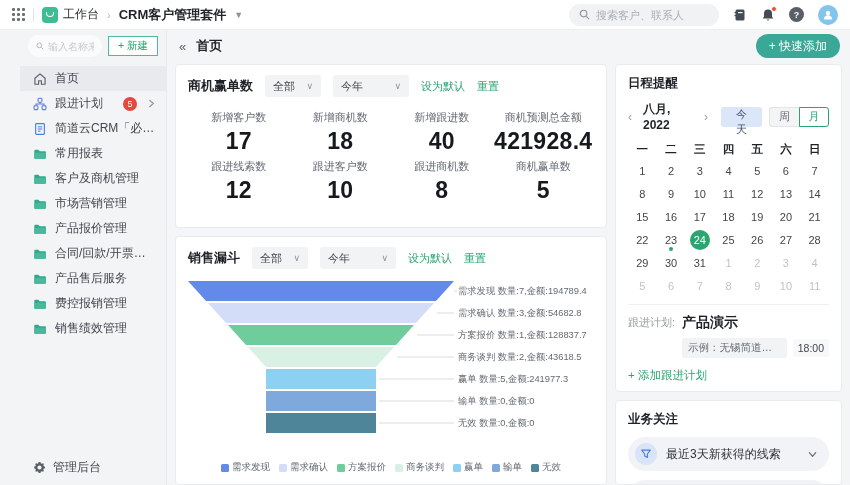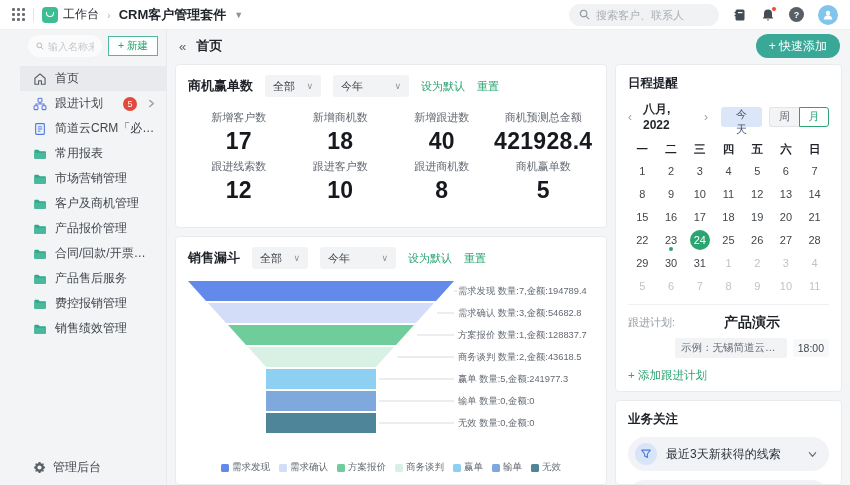--- a/index.html
+++ b/index.html
@@ -89,21 +89,21 @@
   .wm-week { background:#f3f4f6; color:#646a73; border:1px solid #e2e4e7; border-radius:3px 0 0 3px; border-right:none; }
   .wm-month { background:#fff; color:#2ba471; border:1px solid #2ba471; border-radius:0 3px 3px 0; }
   .cal-weekdays, .cal-days { display:grid; grid-template-columns:repeat(7,1fr); text-align:center; }
   .cal-weekdays { margin-top:10px; font-size:11.5px; color:#1f2329; font-weight:bold; }
   .cal-days { margin-top:2px; }
   .day-cell { height:23px; display:flex; align-items:center; justify-content:center; font-size:11px; color:#41464d; position:relative; cursor:pointer; }
   .day-cell.muted { color:#bfc3c9; }
   .day-cell.selected span { width:20px; height:20px; border-radius:50%; background:#2ba471; color:#fff; display:flex; align-items:center; justify-content:center; }
   .day-cell.dot::after { content:""; position:absolute; bottom:0px; left:50%; margin-left:-2px; width:4px; height:4px; border-radius:50%; background:#2ba471; }
   .sched-divider { border-top:1px solid #eef0f2; margin:7px 0 9px; }
-  .plan-row { display:flex; gap:0;text-align:center; }
+  .plan-row { display:flex; gap:7px; }
   .plan-label { font-size:11px; color:#9aa0a6; flex:0 0 auto; padding-top:1px; }
   .plan-body { flex:1; min-width:0; }
   .plan-title { font-size:14px; font-weight:bold; color:#1f2329; }
   .plan-meta { display:flex; gap:6px; margin-top:6px; align-items:center; }
   .plan-company { background:#f2f3f5; border-radius:2px; font-size:10.5px; color:#646a73; padding:3px 6px; white-space:nowrap; overflow:hidden; text-overflow:ellipsis; max-width:150px; }
   .plan-time { background:#f7f8f9; border-radius:2px; font-size:10.5px; color:#41464d; padding:3px 5px; white-space:nowrap; }
   .add-plan { font-size:11.5px; color:#2ba471; margin-top:10px; cursor:pointer; display:inline-block; }
 
   
   .business-card { padding:10px 12px; flex:1; min-height:0; overflow:hidden; }
@@ -229,30 +229,30 @@
             </span>
             <span class="mi-label">常用报表</span>
           </div>
           <div class="menu-item">
             <span class="mi-icon">
               <svg width="14" height="14" viewBox="0 0 16 16">
                 <path d="M1.5 4.2a1 1 0 0 1 1-1h3.6l1.6 1.6h6a1 1 0 0 1 1 1v6.6a1 1 0 0 1-1 1H2.5a1 1 0 0 1-1-1z" fill="#2fa98c"></path>
                 <path d="M1.5 6.5h13v6a1 1 0 0 1-1 1H2.5a1 1 0 0 1-1-1z" fill="#49b89d"></path>
               </svg>
             </span>
+            <span class="mi-label">客户及商机管理</span>
+          </div>
+          <div class="menu-item">
+            <span class="mi-icon">
+              <svg width="14" height="14" viewBox="0 0 16 16">
+                <path d="M1.5 4.2a1 1 0 0 1 1-1h3.6l1.6 1.6h6a1 1 0 0 1 1 1v6.6a1 1 0 0 1-1 1H2.5a1 1 0 0 1-1-1z" fill="#2fa98c"></path>
+                <path d="M1.5 6.5h13v6a1 1 0 0 1-1 1H2.5a1 1 0 0 1-1-1z" fill="#49b89d"></path>
+              </svg>
+            </span>
             <span class="mi-label">市场营销管理</span>
-          </div>
-          <div class="menu-item">
-            <span class="mi-icon">
-              <svg width="14" height="14" viewBox="0 0 16 16">
-                <path d="M1.5 4.2a1 1 0 0 1 1-1h3.6l1.6 1.6h6a1 1 0 0 1 1 1v6.6a1 1 0 0 1-1 1H2.5a1 1 0 0 1-1-1z" fill="#2fa98c"></path>
-                <path d="M1.5 6.5h13v6a1 1 0 0 1-1 1H2.5a1 1 0 0 1-1-1z" fill="#49b89d"></path>
-              </svg>
-            </span>
-            <span class="mi-label">客户及商机管理</span>
           </div>
           <div class="menu-item">
             <span class="mi-icon">
               <svg width="14" height="14" viewBox="0 0 16 16">
                 <path d="M1.5 4.2a1 1 0 0 1 1-1h3.6l1.6 1.6h6a1 1 0 0 1 1 1v6.6a1 1 0 0 1-1 1H2.5a1 1 0 0 1-1-1z" fill="#2fa98c"></path>
                 <path d="M1.5 6.5h13v6a1 1 0 0 1-1 1H2.5a1 1 0 0 1-1-1z" fill="#49b89d"></path>
               </svg>
             </span>
             <span class="mi-label">产品报价管理</span>
           </div>

